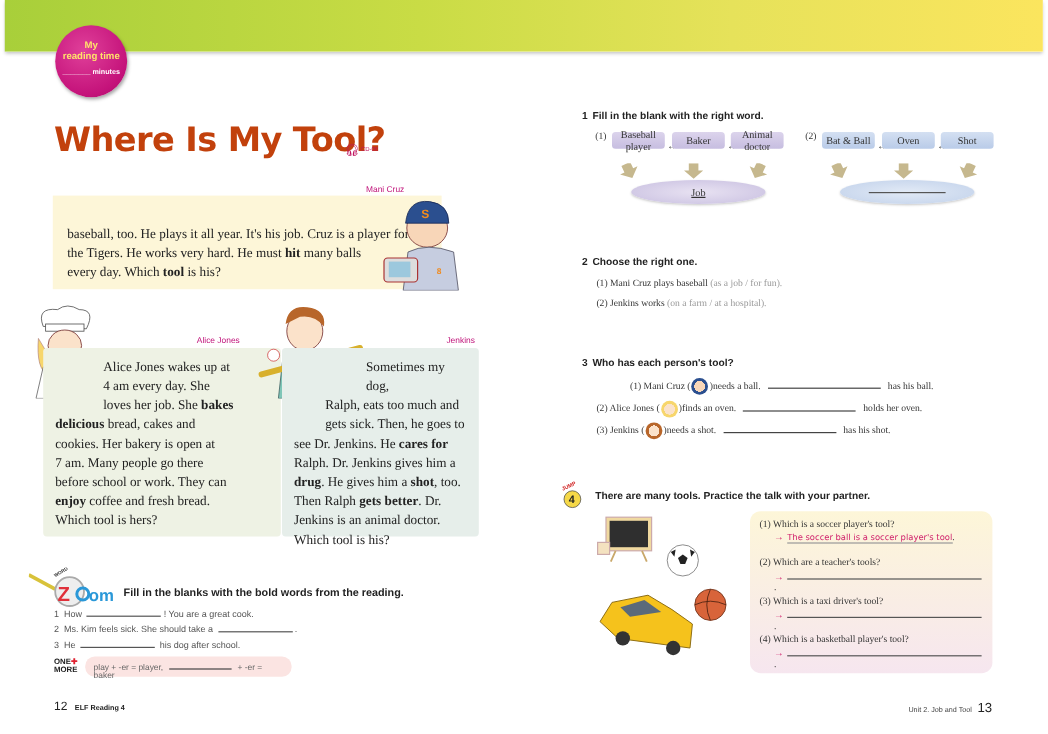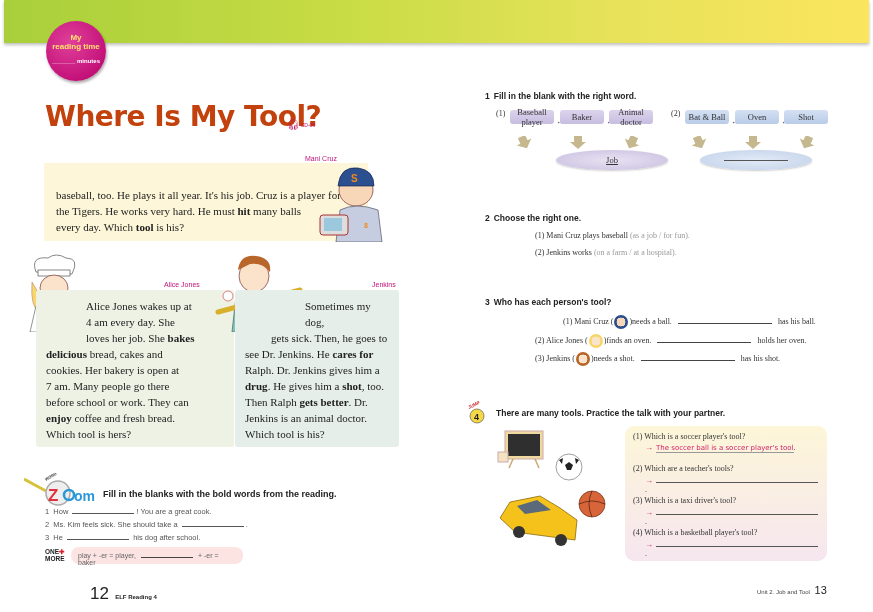--- a/index.html
+++ b/index.html
@@ -24,36 +24,36 @@
   .fig { position: absolute; }
   .zoom-logo { position: absolute; left: 24px; top: 473px; width: 76px; height: 34px; }
   .zoom-title { position: absolute; left: 103px; top: 489px; font-size: 9px; font-weight: bold; color: #222; }
   .zq { position: absolute; left: 45px; font-size: 7.5px; color: #555; }
   .zq .blank { display: inline-block; border-bottom: 1px solid #555; width: 62px; height: 8px; vertical-align: baseline; margin: 0 2px; }
   .onemore { position: absolute; left: 45px; top: 548px; font-size: 6.5px; font-weight: bold; line-height: 7px; color: #222; }
   .onemore .plus { color: #e02030; }
   .om-box { position: absolute; left: 71px; top: 547px; width: 172px; height: 17px; background: #fbe4e2; border-radius: 8px; font-size: 7px; color: #666; padding: 4px 7px; }
   .om-box .blank { display: inline-block; border-bottom: 1px solid #444; width: 52px; height: 7px; margin: 0 3px; }
   .footer-left { position: absolute; left: 45px; top: 584px; font-size: 8px; color: #222; }
-  .footer-left .pn { font-size: 17px; margin-right: 4px; margin-left: 45px; }
+  .footer-left .pn { font-size: 10px; margin-right: 4px; }
   .footer-left .bk { font-size: 6px; font-weight: bold; }
   .footer-right { position: absolute; left: 757px; top: 584px; font-size: 6px; color: #444; }
   .footer-right .pn { font-size: 11px; color: #222; margin-left: 3px; }
   .q-head { position: absolute; font-size: 8.5px; font-weight: bold; color: #222; }
   .q-head .num { margin-right: 4px; }
   .diag-num { position: absolute; font-family: "Liberation Serif", serif; font-size: 8px; color: #333; }
   .dbox { position: absolute; height: 14px; border-radius: 3px; font-family: "Liberation Serif", serif; font-size: 8.5px; color: #333; display: flex; align-items: center; justify-content: center; text-align: center; line-height: 10px; }
   .dbox.p { background: linear-gradient(#dcd4ec, #c6bde0); }
   .dbox.b { background: linear-gradient(#d4e0f2, #b9cbe8); }
   .conn { position: absolute; font-size: 8px; color: #333; }
   .ell { position: absolute; height: 20px; border-radius: 50%; font-family: "Liberation Serif", serif; font-size: 8.5px; color: #333; display: flex; align-items: center; justify-content: center; box-shadow: 0 1px 2px rgba(0,0,0,0.2); }
   .ell.p { background: radial-gradient(#e8e2f2, #c8bfe0); }
   .ell.b { background: radial-gradient(#e2eaf6, #c1d1ea); }
   .ell .bl { display: inline-block; width: 64px; border-bottom: 1.5px solid #555; height: 2px; }
-  .q-line { position: absolute; font-family: "Liberation Serif", serif; font-size: 8px; color: #333; margin-left: 38px; }
+  .q-line { position: absolute; font-family: "Liberation Serif", serif; font-size: 8px; color: #333; }
   .q-line .opt { color: #999; }
   .q-line .blank { display: inline-block; border-bottom: 1px solid #444; width: 94px; height: 8px; margin: 0 4px; }
   .face { display: inline-block; width: 14px; height: 14px; border-radius: 50%; vertical-align: middle; margin: 0 1px; }
   .jump-badge { position: absolute; left: 467px; top: 400px; }
   .talk { position: absolute; left: 625px; top: 426px; width: 202px; height: 135px; border-radius: 9px; background: linear-gradient(#fdf6d8, #f6e6ef); padding: 6px 8px; font-family: "Liberation Serif", serif; font-size: 8px; color: #333; }
   .talk .q { display: block; height: 11px; }
   .talk .a { display: block; height: 21px; padding-left: 12px; color: #d0206a; }
   .talk .a .blank { display: inline-block; width: 162px; border-bottom: 1px solid #555; height: 8px; margin-left: 3px; }
   .talk .ans { font-family: "DejaVu Sans", sans-serif; font-size: 7px; color: #d0206a; border-bottom: 1px solid #999; margin-left: 3px; }
 </style>
@@ -115,20 +115,21 @@
 <svg class="fig" style="left:214px;top:250px;" width="90" height="82">
   <ellipse cx="40" cy="26" rx="15" ry="16" fill="#fbe2ca" stroke="#733" stroke-width="0.7"></ellipse>
   <path d="M24 20 Q26 4 42 6 Q58 8 56 22 Q48 12 36 14Z" fill="#b8662a"></path>
   <path d="M18 82 L22 46 Q40 40 62 48 L66 82Z" fill="#7fc6b8" stroke="#466" stroke-width="0.7"></path>
   <line x1="4" y1="62" x2="86" y2="40" stroke="#d8b02c" stroke-width="5" stroke-linecap="round"></line>
   <circle cx="14" cy="46" r="5" fill="#fff" stroke="#c33" stroke-width="0.6"></circle>
 </svg>
 <div class="name-label" style="left:372px;top:281px;">Jenkins</div>
 <div class="box box3">
   <span class="indent2">Sometimes my dog,</span>
+  <span class="ind3">Ralph, eats too much and</span>
   <span class="ind3">gets sick. Then, he goes to</span>
   <span>see Dr. Jenkins. He </span><b>cares for</b><br>
   <span>Ralph. Dr. Jenkins gives him a</span><br>
   <b>drug</b><span>. He gives him a </span><b>shot</b><span>, too.</span><br>
   <span>Then Ralph </span><b>gets better</b><span>. Dr.</span><br>
   <span>Jenkins is an animal doctor.</span><br>
   <span>Which tool is his?</span>
 </div>
 
 <svg class="zoom-logo" viewBox="0 0 76 34">
@@ -182,21 +183,21 @@
 <div class="dbox p" style="left:510px;top:110px;width:44px;">Baseball player</div>
 <div class="conn" style="left:556px;top:117px;">↔</div>
 <div class="dbox p" style="left:560px;top:110px;width:44px;">Baker</div>
 <div class="conn" style="left:606px;top:117px;">↔</div>
 <div class="dbox p" style="left:609px;top:110px;width:44px;">Animal doctor</div>
 <svg class="fig" style="left:510px;top:136px;" width="145" height="14">
   <path d="M10 0 L18 0 L18 6 L22 6 L14 13 L6 6 L10 6Z" fill="#c6b88e" transform="rotate(-25 14 6)"></path>
   <path d="M64 0 L72 0 L72 6 L76 6 L68 13 L60 6 L64 6Z" fill="#c6b88e"></path>
   <path d="M118 0 L126 0 L126 6 L130 6 L122 13 L114 6 L118 6Z" fill="#c6b88e" transform="rotate(25 122 6)"></path>
 </svg>
-<div class="ell p" style="left:556px;top:150px;width:112px;text-decoration:underline;">
+<div class="ell p" style="left:526px;top:150px;width:112px;text-decoration:underline;">
     <span>Job</span>
   </div>
 
 <div class="diag-num" style="left:671px;top:109px;">(2)</div>
 <div class="dbox b" style="left:685px;top:110px;width:44px;">Bat &amp; Ball</div>
 <div class="conn" style="left:731px;top:117px;">↔</div>
 <div class="dbox b" style="left:735px;top:110px;width:44px;">Oven</div>
 <div class="conn" style="left:781px;top:117px;">↔</div>
 <div class="dbox b" style="left:784px;top:110px;width:44px;">Shot</div>
 <svg class="fig" style="left:685px;top:136px;" width="145" height="14">

